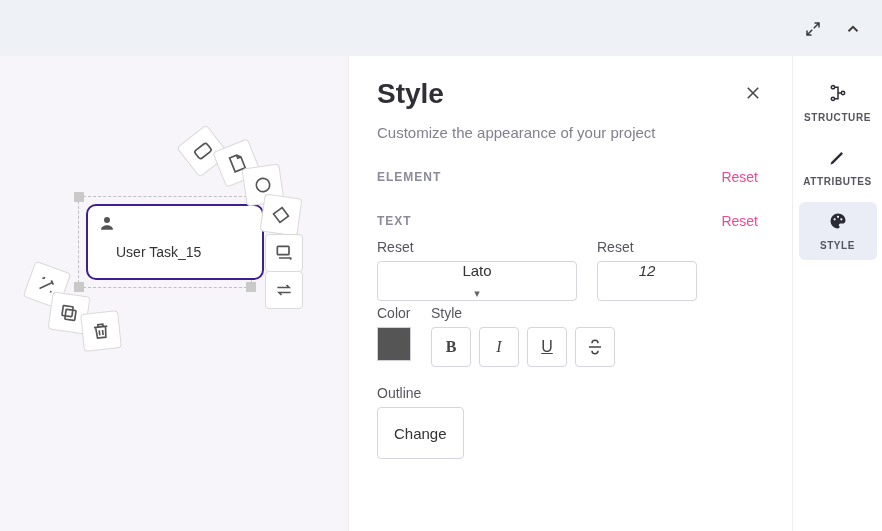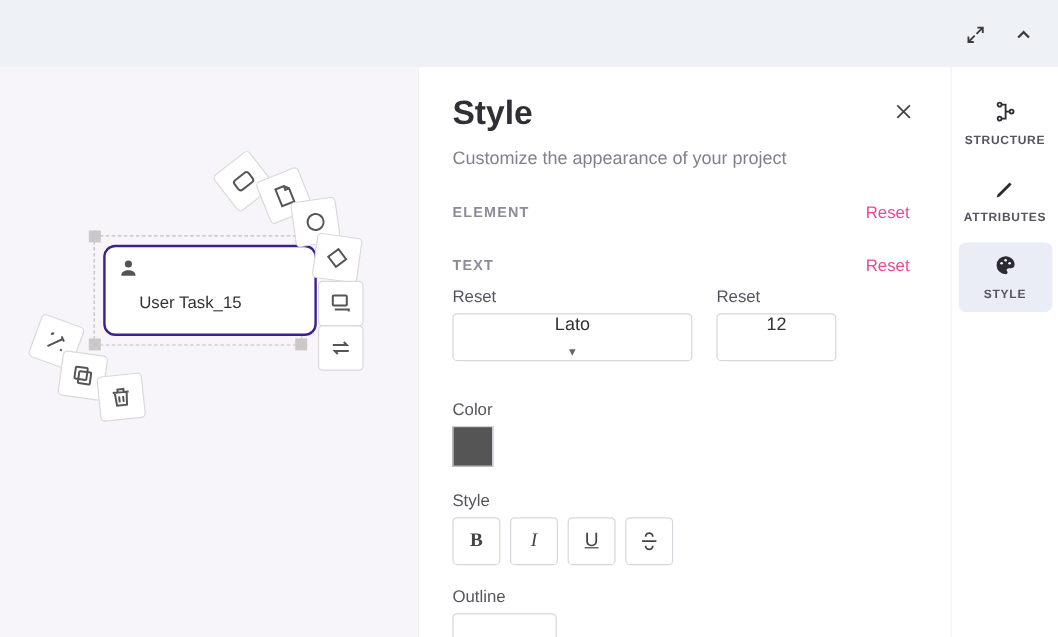--- a/index.html
+++ b/index.html
@@ -57,21 +57,21 @@
   .row { display: flex; gap: 20px; margin-top: 10px; align-items: flex-start; }
   .field-label { font-size: 14px; color: #555560; margin-bottom: 6px; }
 
   .swatch { width: 34px; height: 34px; border: 1px solid #d0d0d8; cursor: pointer; }
   .swatch.fill { background: #fff; }
   .swatch.outline { background: #3f1f8f; }
 
   .select, .input { height: 40px; border: 1px solid #d6d6de; border-radius: 4px; background: #fff; font-size: 15px; color: #333; padding: 0 12px; display: flex; align-items: center; justify-content: space-between; flex-direction: column; }
   .select { width: 200px; cursor: pointer; }
   .caret { font-size: 11px; color: #666; }
-  .input { width: 100px; }
+  .input { width: 100px; font-style: italic; }
 
   .stylebtn { width: 40px; height: 40px; border: 1px solid #d6d6de; border-radius: 4px; background: #fff; display: flex; align-items: center; justify-content: center; font-size: 16px; color: #444; cursor: pointer; font-weight: 700; font-family: Georgia, serif; }
   .stylebtn.italic { font-style: italic; font-weight: 500; }
   .stylebtn.under { text-decoration: underline; font-family: -apple-system, sans-serif; font-weight: 500; }
 
   .color-swatch { width: 34px; height: 34px; background: #555; border: 1px solid #d0d0d8; cursor: pointer; }
 
   .btn { height: 52px; padding: 0 16px; border: 1px solid #d6d6de; border-radius: 4px; background: #fff; display: inline-flex; align-items: center; justify-content: center; font-size: 15px; color: #333; cursor: pointer; }
 
   
@@ -203,21 +203,21 @@
         </div>
       </div>
       <div>
         <div class="field-label">Reset</div>
         <div class="input">
           <span>12</span>
         </div>
       </div>
     </div>
 
-    <div class="row" style="margin-top:32px;flex-direction:column;">
+    <div class="row" style="margin-top:4px;">
       <div>
         <div class="field-label">Color</div>
         <div class="color-swatch"></div>
       </div>
       <div>
         <div class="field-label">Style</div>
         <div style="display:flex; gap:8px;">
           <div class="stylebtn">B</div>
           <div class="stylebtn italic">I</div>
           <div class="stylebtn under">U</div>

